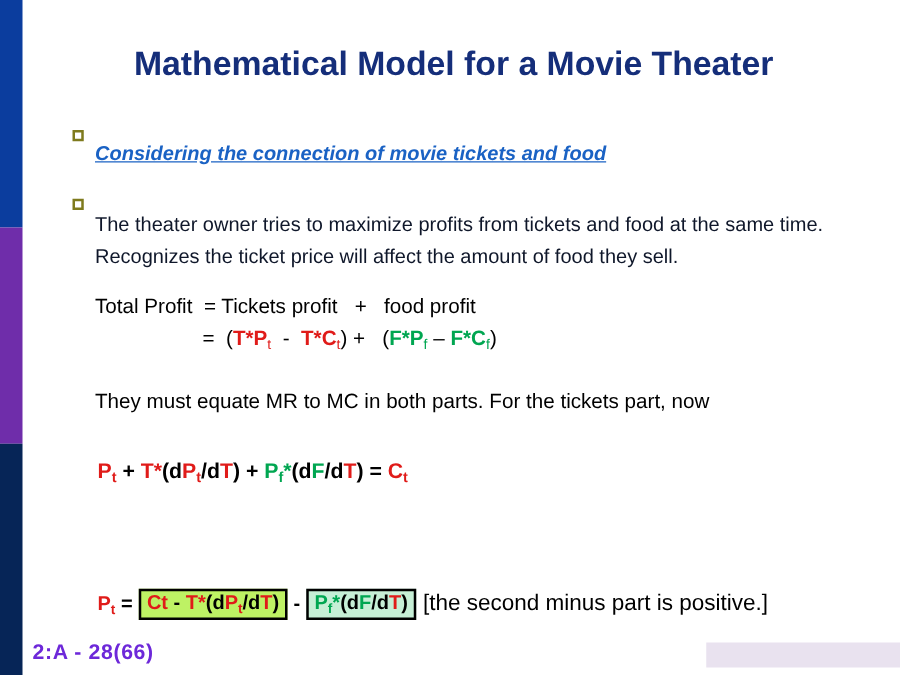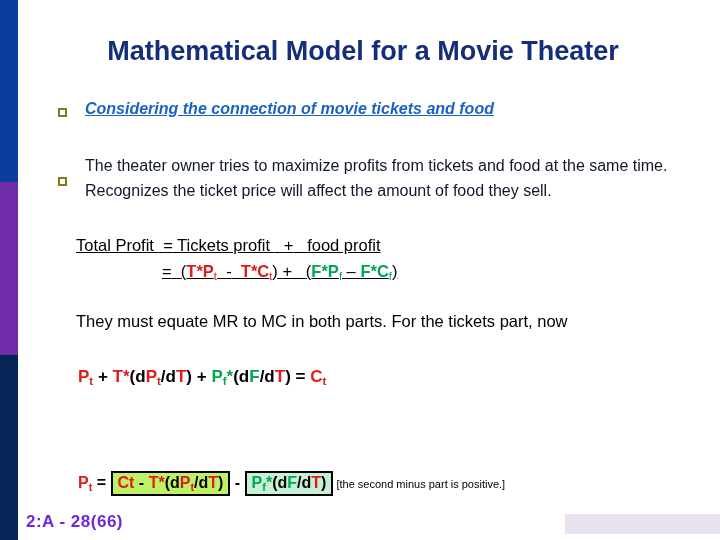--- a/index.html
+++ b/index.html
@@ -48,21 +48,22 @@
     font-weight: bold;
     color: #152e7a;
     letter-spacing: 0px;
     white-space: nowrap;
   }
 
   
   .bullet-row {
     position: absolute;
     display: flex;
-    align-items: center;
+    align-items: flex-start;
+    flex-direction: column;
   }
   .bullet-marker {
     width: 9px;
     height: 9px;
     border: 2px solid #7e7a1d;
     background: #ffffff;
     box-sizing: border-box;
     flex: 0 0 auto;
     margin-top: 6px;
   }
@@ -90,21 +91,20 @@
   }
 
   
   .eq-block {
     position: absolute;
     left: 76px;
     top: 232px;
     font-size: 16.5px;
     color: #000000;
     line-height: 26px;
-    text-decoration: underline;
   }
   .eq-line { white-space: nowrap; }
   .eq-line.indent { padding-left: 86px; }
 
   
   .stmt {
     position: absolute;
     font-size: 16.5px;
     color: #000000;
     white-space: nowrap;
@@ -138,21 +138,21 @@
     border: 2px solid #000000;
     padding: 1px 5px 2px 5px;
     box-sizing: border-box;
     vertical-align: middle;
   }
   .box-red   { background: #bef264; }
   .box-green { background: #c6efd6; text-align: center; }
 
   .note {
     font-weight: normal;
-    font-size: 11px;
+    font-size: 18px;
     color: #000000;
   }
 
   
   .footer-left {
     position: absolute;
     left: 26px;
     top: 512px;
     font-size: 17px;
     font-weight: bold;

